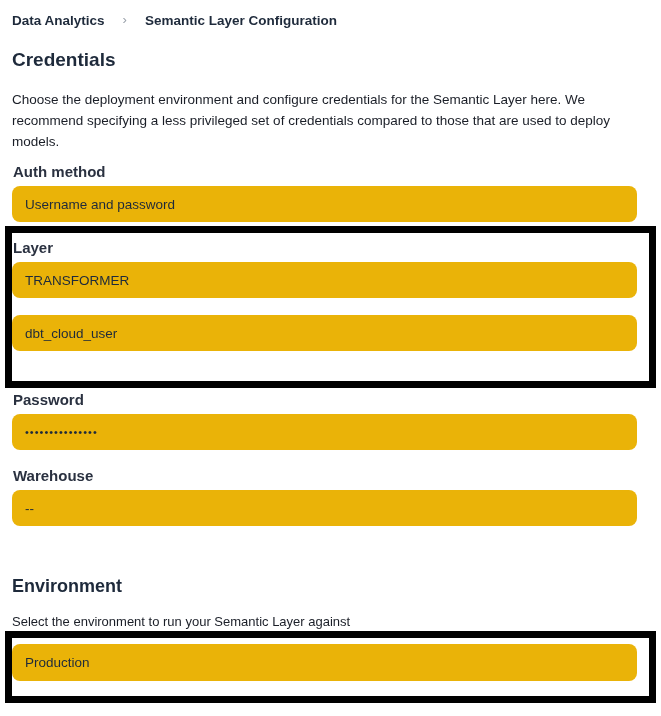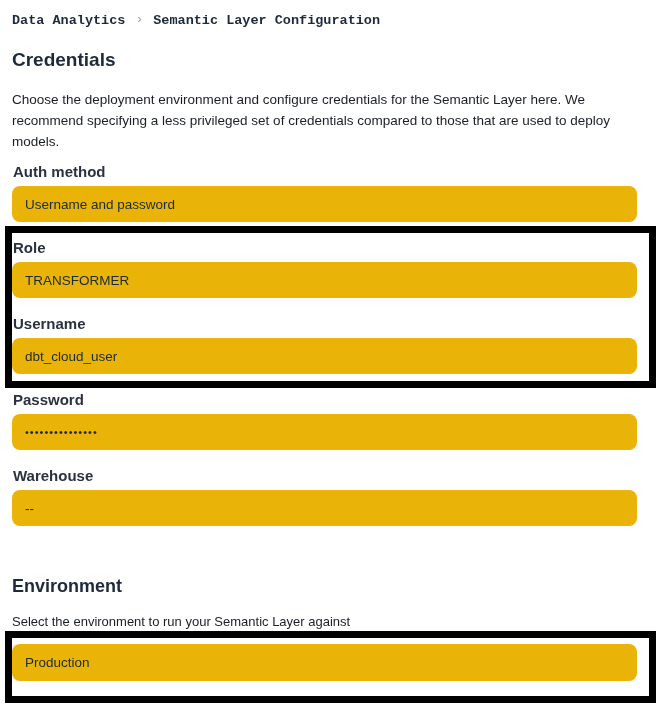--- a/index.html
+++ b/index.html
@@ -15,25 +15,24 @@
     background: #ffffff;
     overflow: hidden;
   }
 
   
   .breadcrumb {
     position: absolute;
     left: 12px; top: 13px;
     display: flex;
     align-items: center;
-    gap: 10px;
+    gap: 18px;
     font-size: 13.5px;
     font-weight: 700;
     color: #1e2a3b;
-    font-family: Liberation Mono, monospace;
   }
   .breadcrumb .sep {
     color: #9aa1ab;
     font-weight: 400;
     font-size: 13px;
     transform: translateY(-1px);
   }
   .breadcrumb .crumb-link { cursor: pointer; }
 
   
@@ -131,26 +130,25 @@
 
   <h1 class="h-credentials">Credentials</h1>
   <p class="desc">Choose the deployment environment and configure credentials for the Semantic Layer here. We recommend specifying a less privileged set of credentials compared to those that are used to deploy models.</p>
 
   <div class="field fg1">
     <label class="flabel">Auth method</label>
     <div class="fbox">Username and password</div>
   </div>
 
   <div class="field fg2">
-    <label class="flabel">Role</label>
+    <label class="flabel">Layer</label>
     <div class="fbox">TRANSFORMER</div>
   </div>
 
   <div class="field fg3">
-    <label class="flabel">Username</label>
     <div class="fbox">dbt_cloud_user</div>
   </div>
 
   <div class="field fg4">
     <label class="flabel">Password</label>
     <div class="fbox">•••••••••••••••</div>
   </div>
 
   <div class="field fg5">
     <label class="flabel">Warehouse</label>

